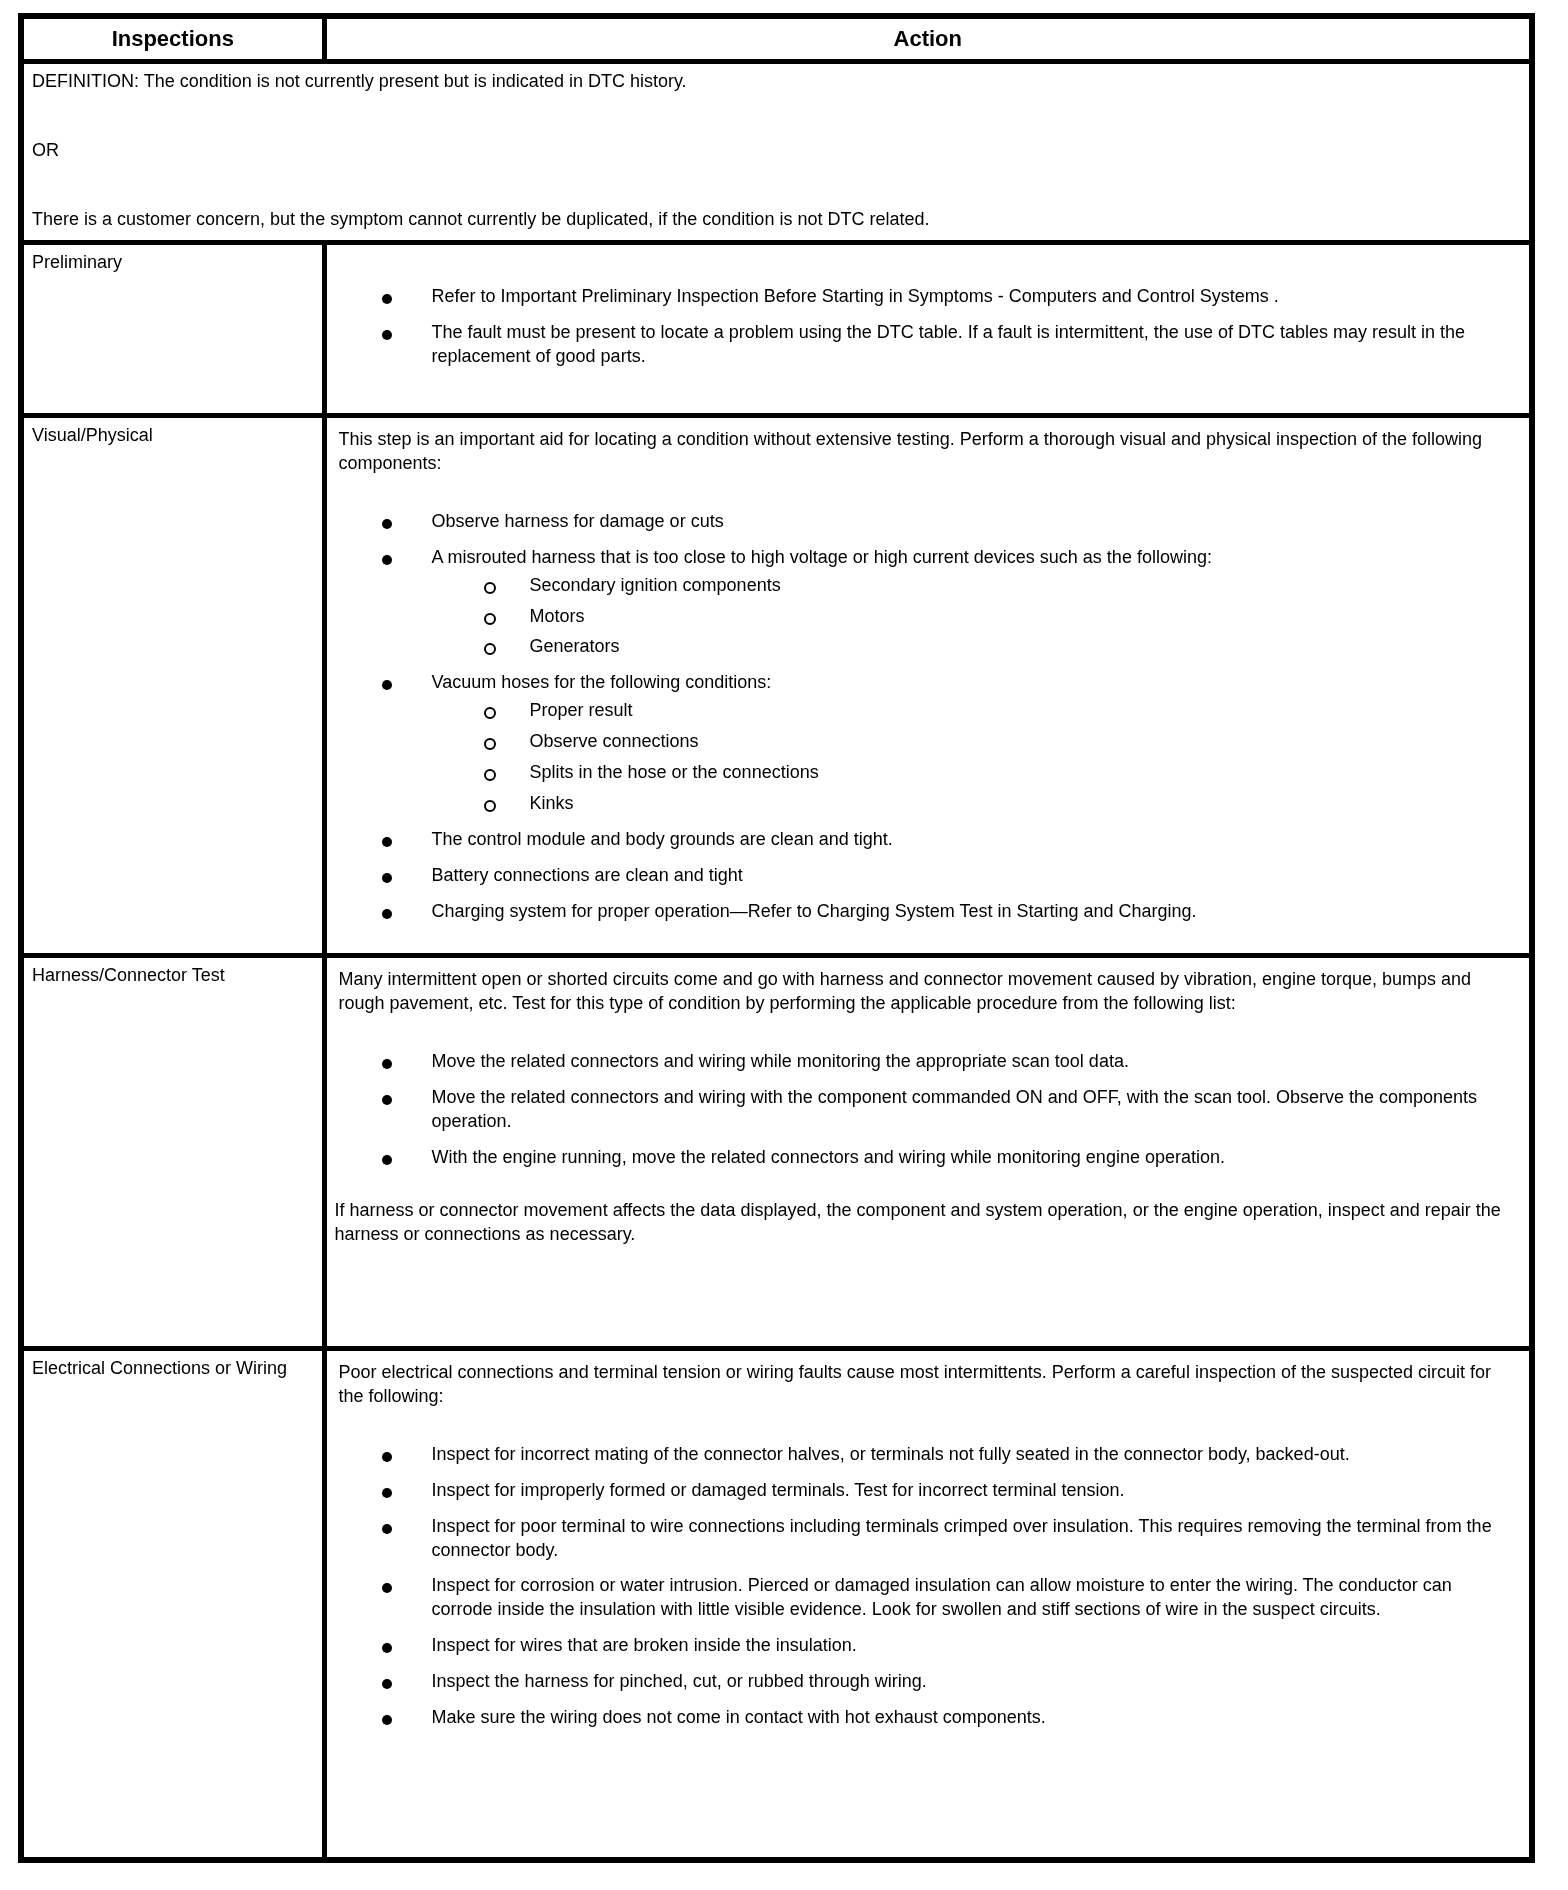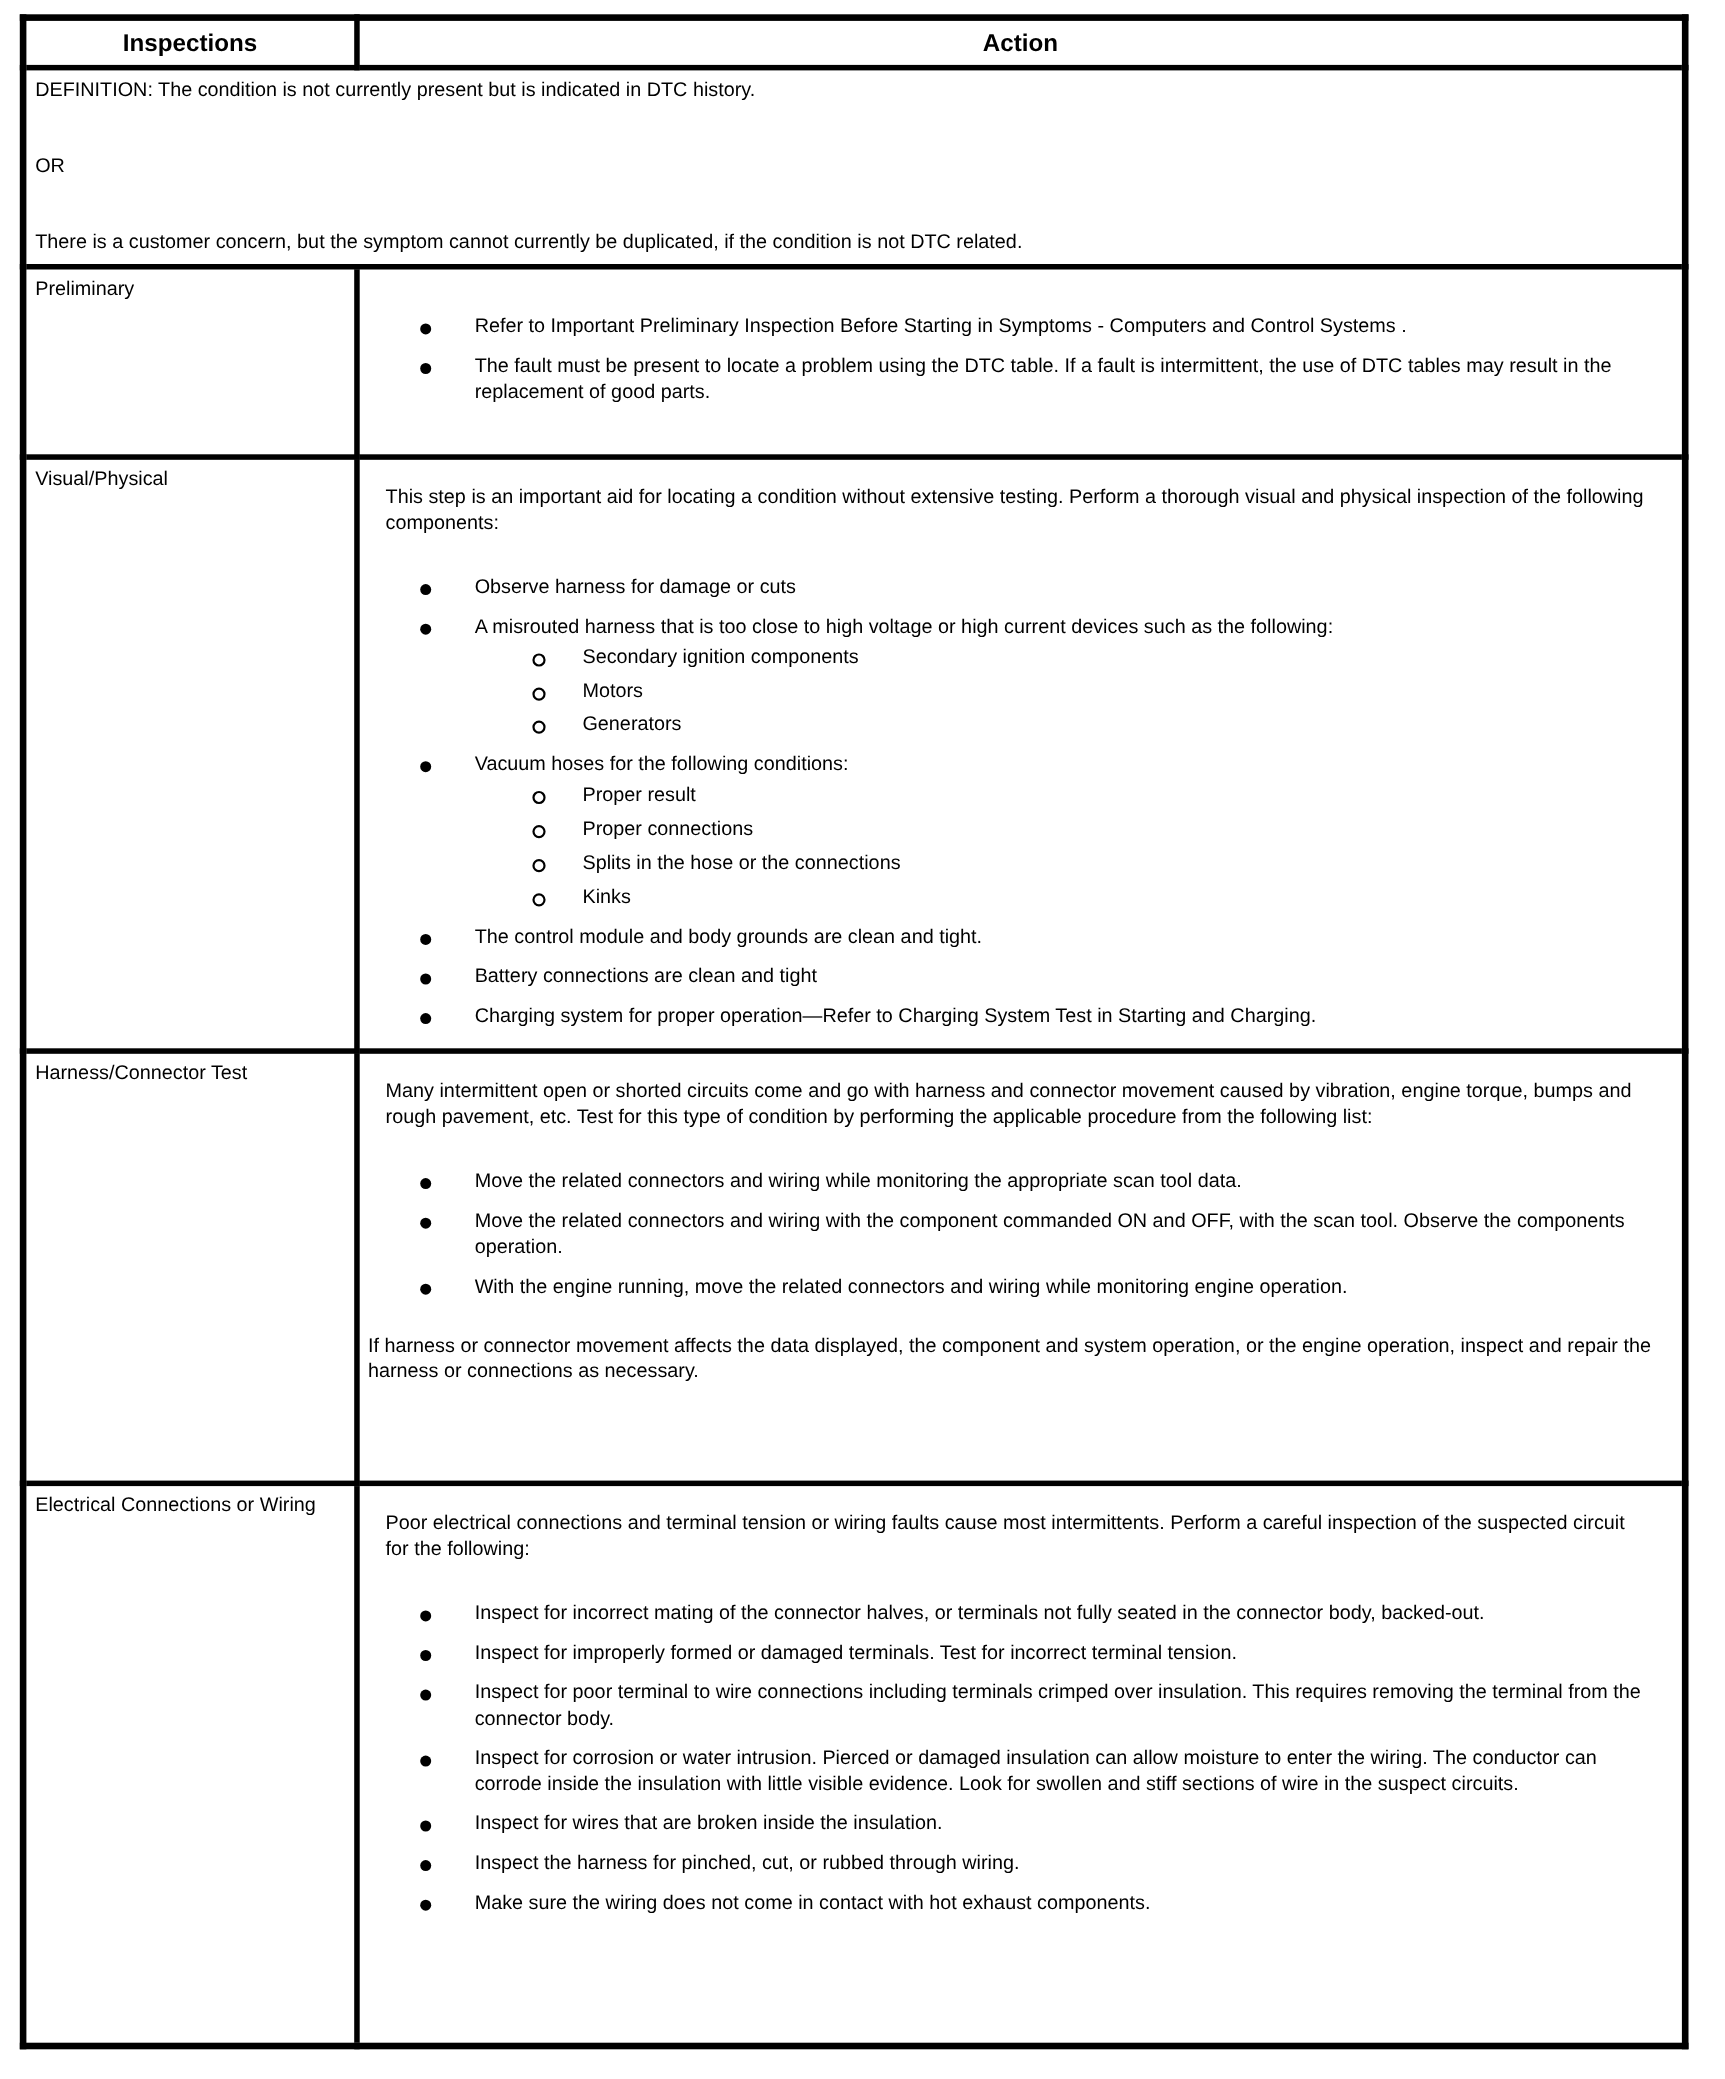--- a/index.html
+++ b/index.html
@@ -49,21 +49,21 @@
   tbody tr:nth-child(2) { height: 173px; }
   tbody tr:nth-child(3) { height: 540px; }
   tbody tr:nth-child(4) { height: 393px; }
   tbody tr:nth-child(5) { height: 512px; }
 
   .definition-cell p { margin: 0 0 45px 0; }
   .definition-cell p:last-child { margin: 0; }
 
   .col-inspection { padding: 6px 6px 6px 8px; }
 
-  p.intro { margin: 16px; }
+  p.intro { margin: 4px; }
   p.outro { margin: 30px 0 0 0; }
 
   ul.bullets {
     list-style: none;
     margin: 34px 0 0 0;
     padding: 0;
   }
   ul.bullets > li {
     position: relative;
     padding-left: 97px;
@@ -147,21 +147,21 @@
       <p class="intro">This step is an important aid for locating a condition without extensive testing. Perform a thorough visual and physical inspection of the following components:</p>
       <ul class="bullets">
               <li><span>Observe harness for damage or cuts</span></li>
               <li><span>A misrouted harness that is too close to high voltage or high current devices such as the following:</span><ul class="sub-bullets">
                   <li>Secondary ignition components</li>
                   <li>Motors</li>
                   <li>Generators</li>
                 </ul></li>
               <li><span>Vacuum hoses for the following conditions:</span><ul class="sub-bullets">
                   <li>Proper result</li>
-                  <li>Proper connections</li>
+                  <li>Observe connections</li>
                   <li>Splits in the hose or the connections</li>
                   <li>Kinks</li>
                 </ul></li>
               <li><span>The control module and body grounds are clean and tight.</span></li>
               <li><span>Battery connections are clean and tight</span></li>
               <li><span>Charging system for proper operation—Refer to Charging System Test in Starting and Charging.</span></li>
             </ul>
 
     </td>
   </tr>

